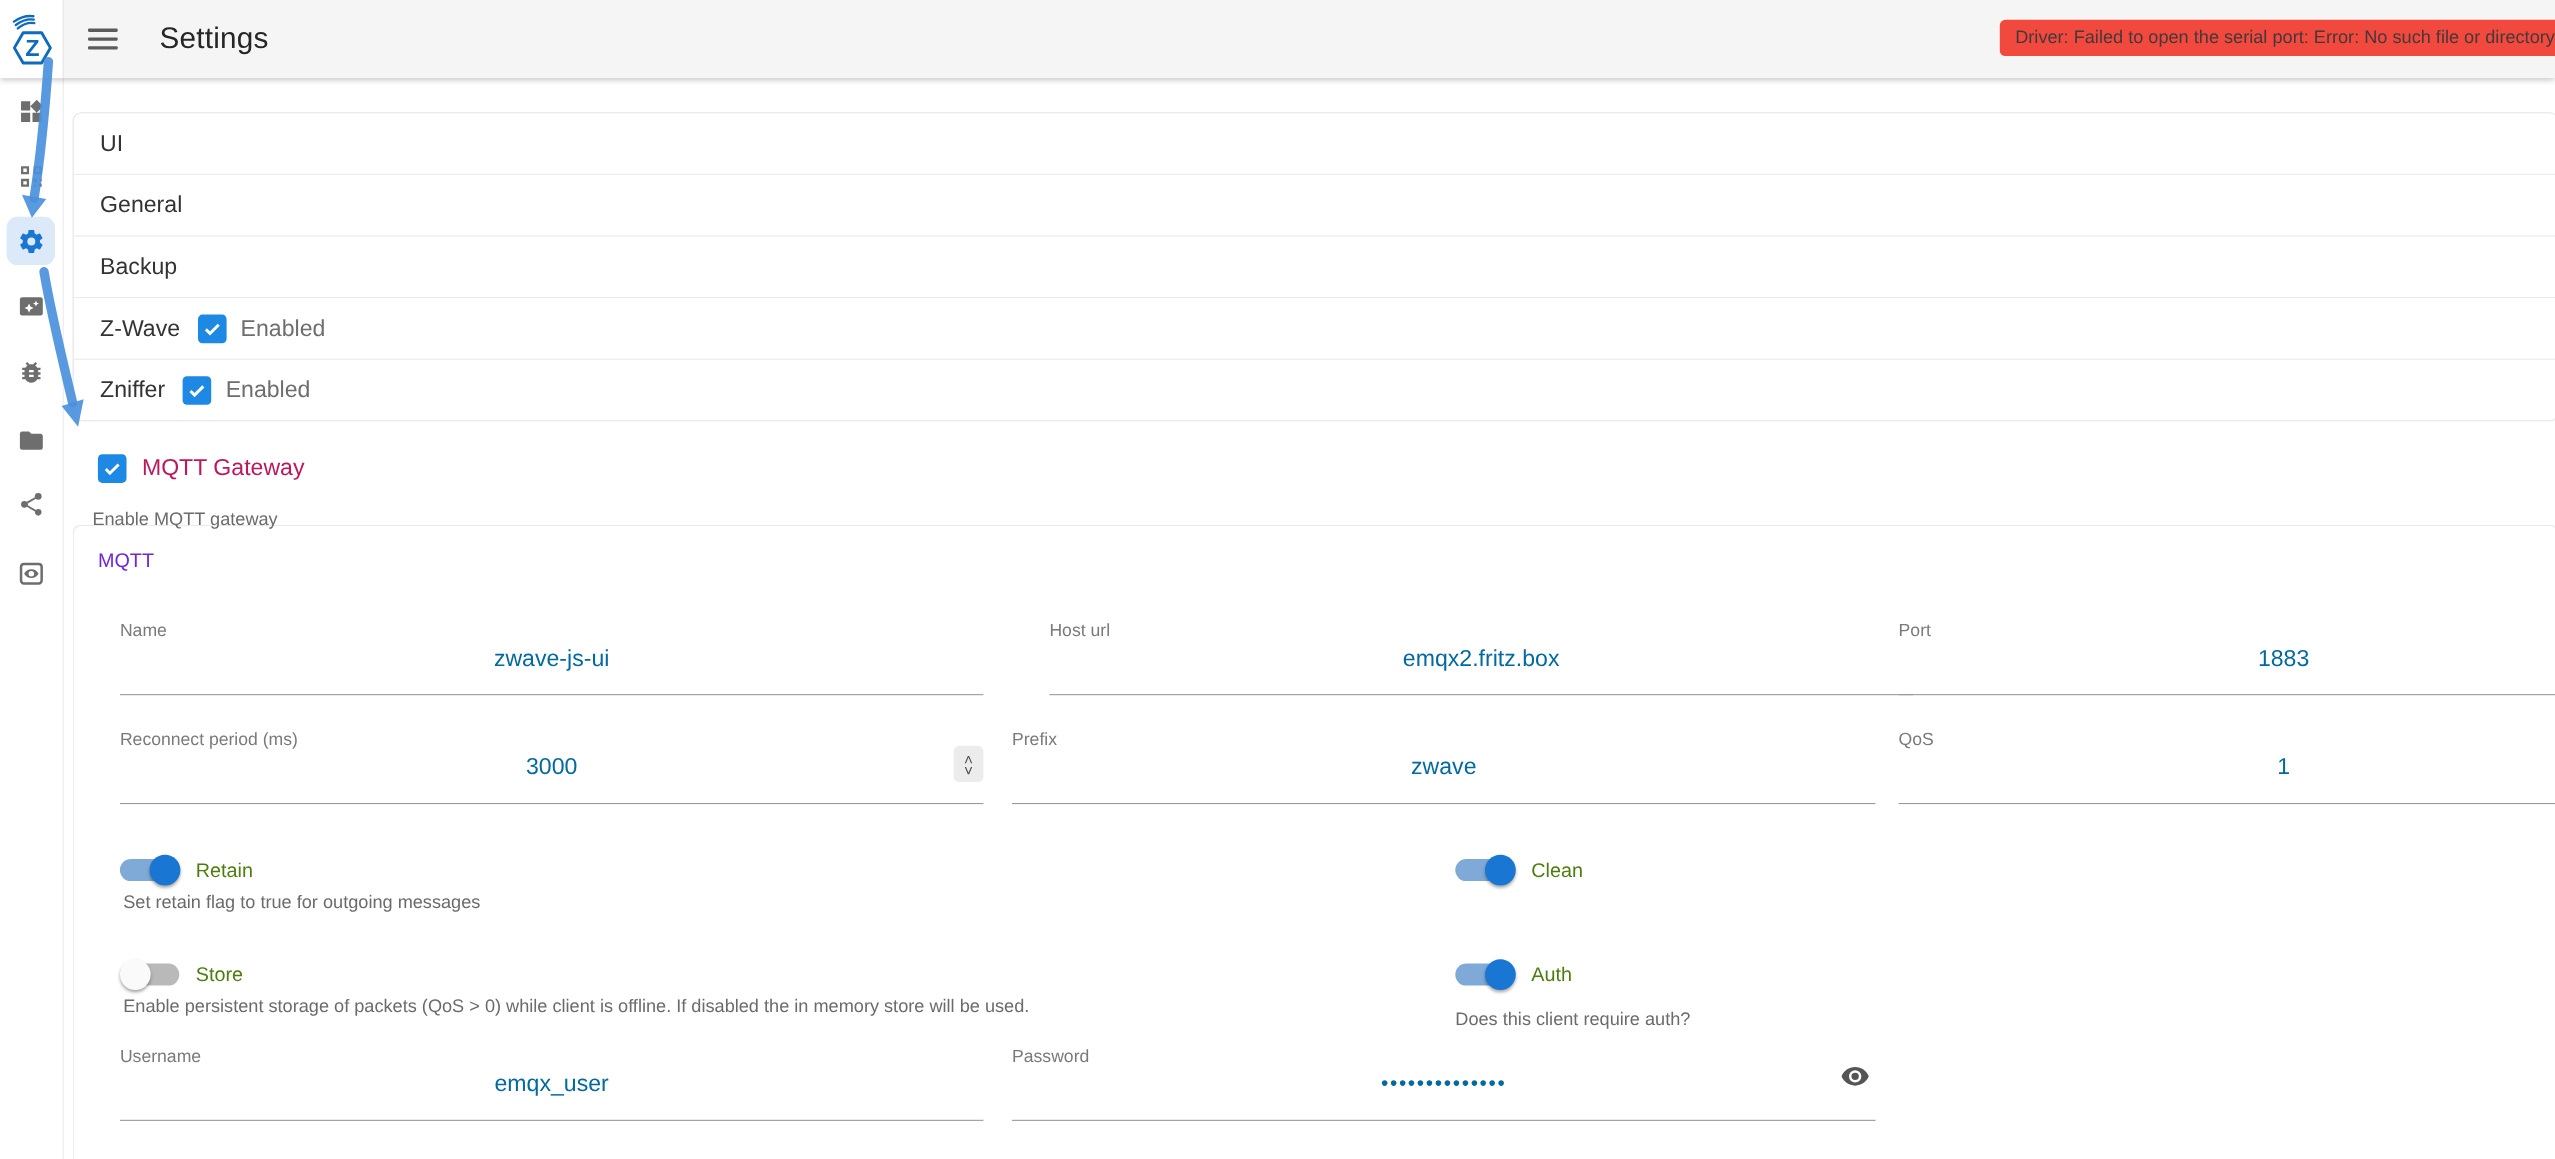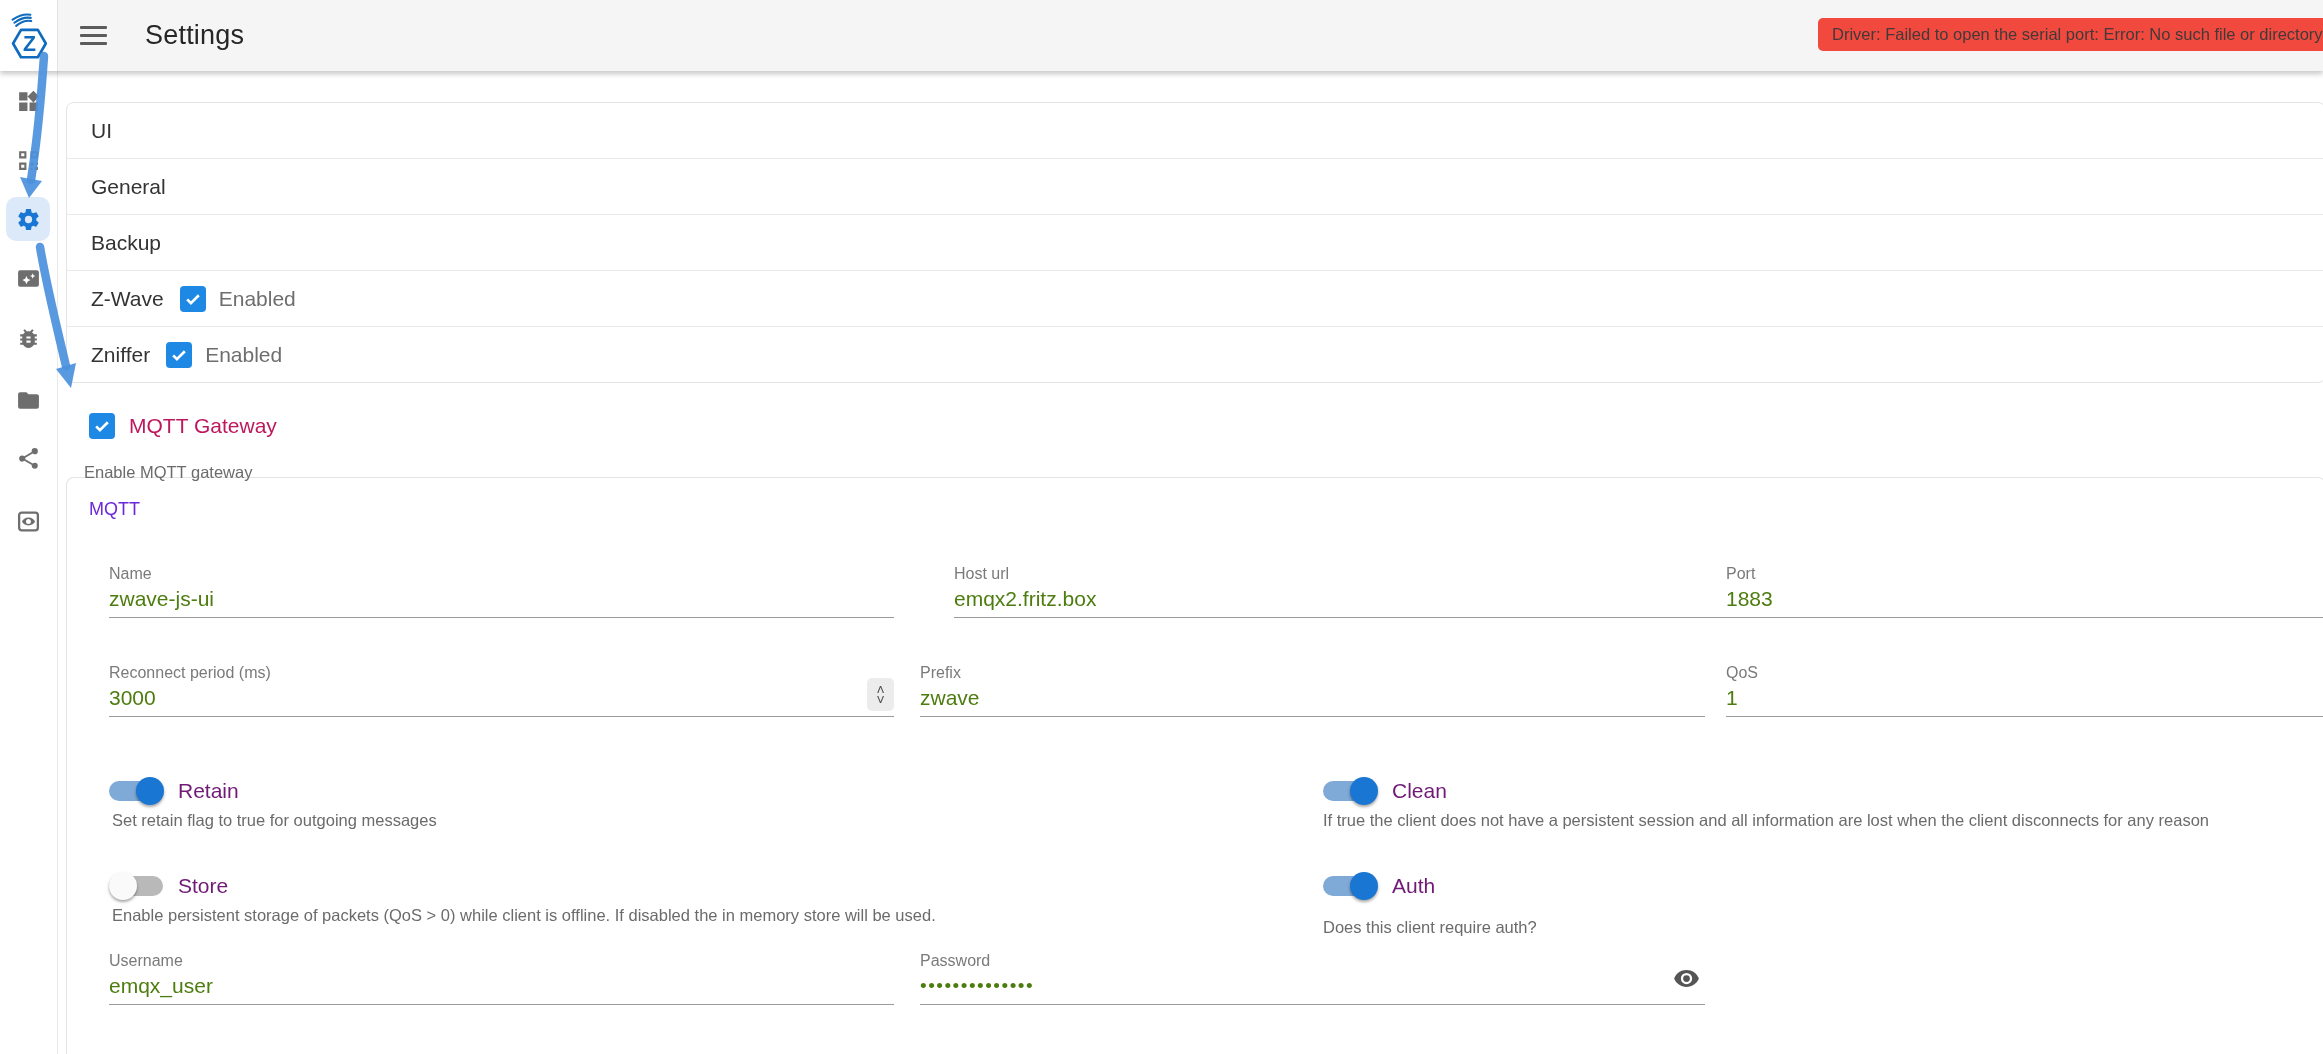--- a/index.html
+++ b/index.html
@@ -49,41 +49,41 @@
   .gateway-label{font-size:21px;color:#be185d;margin-left:14px;}
   .gateway-hint{margin-top:24px;font-size:16.5px;color:#6b6b6b;}
 
   
   .mqtt-card{position:absolute;left:66px;top:477px;width:2258px;height:600px;background:#fff;
              border:1px solid #e4e4e4;border-bottom:none;border-radius:8px 8px 0 0;}
   .card-title{position:absolute;left:22px;top:21px;font-size:18px;color:#6d28d9;}
 
   .field{position:absolute;width:785px;}
   .field .flabel{font-size:16px;line-height:17px;color:#7a7a7a;}
-  .field .fvalue{font-size:21px;line-height:27px;color:#4d7c0f;margin-top:3px;
-                 padding-bottom:5px;border-bottom:1px solid #9b9b9b;cursor:text;}
+  .field .fvalue{font-size:21px;line-height:27px;color:#0369a1;margin-top:3px;
+                 padding-bottom:19px;border-bottom:1px solid #9b9b9b;cursor:text;text-align:center;}
   .field.wide{width:700px;}
   .pw .fvalue{font-size:19px;letter-spacing:1.5px;}
 
   .spin{position:absolute;left:800px;top:200px;width:27px;height:33px;background:#ececec;
         border-radius:5px;display:flex;flex-direction:column;align-items:center;
         justify-content:center;color:#4d4d4d;cursor:pointer;}
   .spin span{font-size:14px;line-height:10px;}
 
   
   .switch-row{position:absolute;display:flex;align-items:center;gap:14px;height:28px;}
   .vswitch{position:relative;width:55px;height:28px;cursor:pointer;flex:0 0 auto;}
   .vswitch .track{position:absolute;left:0;top:4px;width:54px;height:20px;border-radius:10px;}
   .vswitch .thumb{position:absolute;top:0;width:28px;height:28px;border-radius:50%;
                   box-shadow:0 2px 3px rgba(0,0,0,.35);}
   .vswitch.on .track{background:#7fa9d6;}
   .vswitch.on .thumb{left:27px;background:#1976d2;}
   .vswitch.off .track{background:#b9b9b9;}
   .vswitch.off .thumb{left:0;background:#fafafa;}
-  .sw-label{font-size:21px;color:#701a75;}
+  .sw-label{font-size:18px;color:#4d7c0f;}
   .hint{position:absolute;font-size:16.5px;color:#6b6b6b;white-space:nowrap;}
 
   .eye{position:absolute;left:1606px;top:487px;width:27px;height:27px;cursor:pointer;color:#555;}
   .eye svg{width:27px;height:27px;}
 
   
   .arrows{position:absolute;left:0;top:0;z-index:60;pointer-events:none;}
 </style>
 </head>
 <body>
@@ -244,21 +244,20 @@
     </div>
     <div class="hint" style="left:45px;top:333px">Set retain flag to true for outgoing messages</div>
 
     <div class="switch-row" style="left:1256px;top:299px">
       <div class="vswitch on">
           <div class="track"></div>
           <div class="thumb"></div>
         </div>
       <div class="sw-label">Clean</div>
     </div>
-    <div class="hint" style="left:1256px;top:333px">If true the client does not have a persistent session and all information are lost when the client disconnects for any reason</div>
 
     <div class="switch-row" style="left:42px;top:394px">
       <div class="vswitch off">
           <div class="track"></div>
           <div class="thumb"></div>
         </div>
       <div class="sw-label">Store</div>
     </div>
     <div class="hint" style="left:45px;top:428px">Enable persistent storage of packets (QoS &gt; 0) while client is offline. If disabled the in memory store will be used.</div>
 

